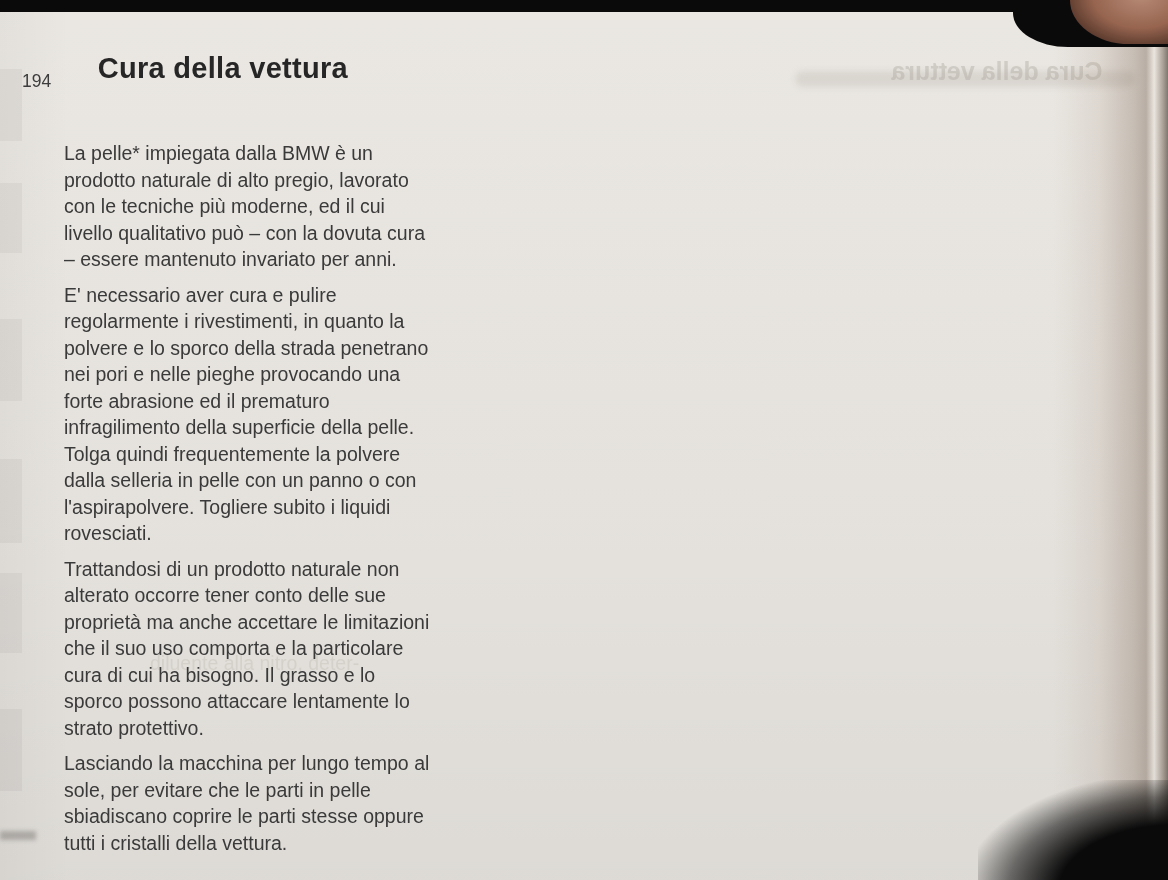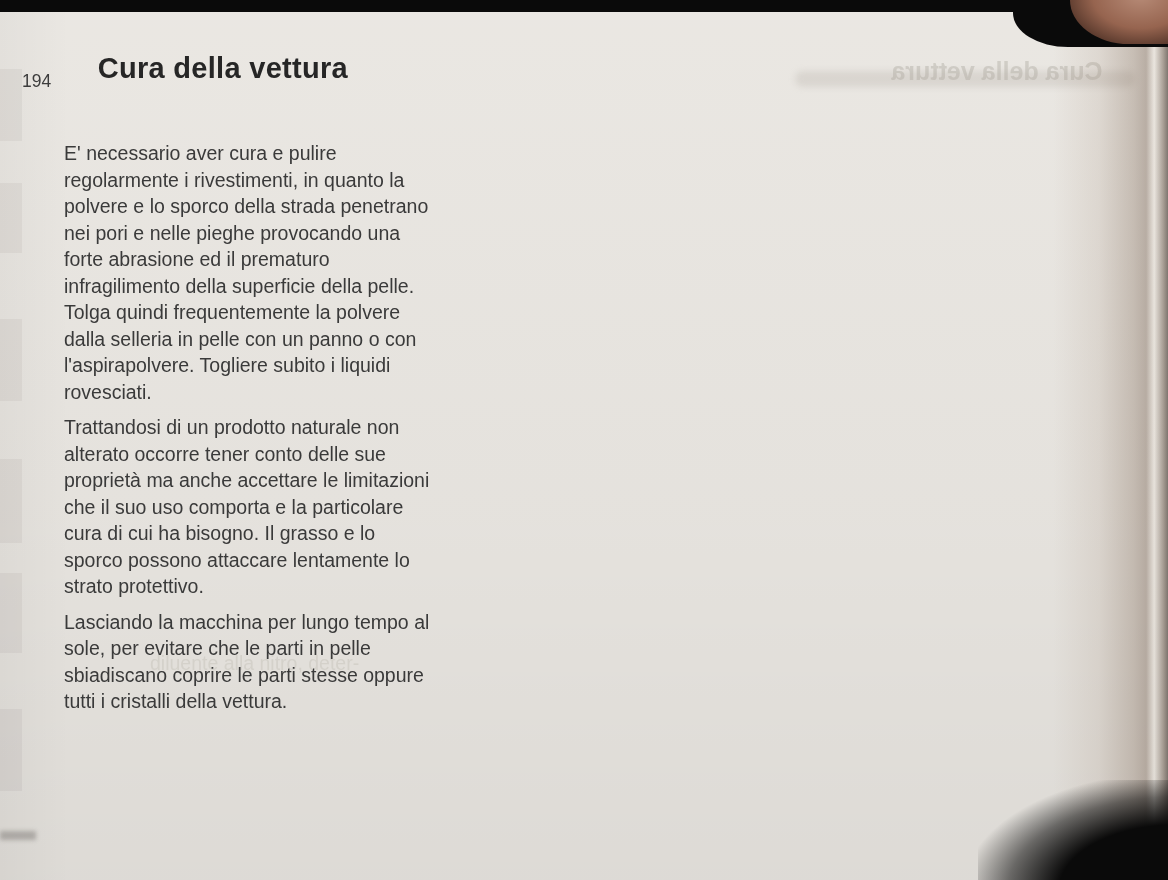--- a/index.html
+++ b/index.html
@@ -78,20 +78,21 @@
   <span class="pagenum z2">194</span>
   <span class="title z2">Cura della vettura</span>
   <span class="ghost-title">Cura della vettura</span>
   <div class="ghost-noise"></div>
 
   
   <span class="ghost-frag gf-2">diluente alla nitro, deter-</span>
 
   
   <div class="col col-left z2">
+    <p>La pelle* impiegata dalla BMW è un prodotto naturale di alto pregio, lavorato con le tecniche più moderne, ed il cui livello qualitativo può – con la dovuta cura – essere mantenuto invariato per anni.</p>
     <p>E' necessario aver cura e pulire regolarmente i rivestimenti, in quanto la polvere e lo sporco della strada penetrano nei pori e nelle pieghe provocando una forte abrasione ed il prematuro infragilimento della superficie della pelle. Tolga quindi frequentemente la polvere dalla selleria in pelle con un panno o con l'aspirapolvere. Togliere subito i liquidi rovesciati.</p>
     <p>Trattandosi di un prodotto naturale non alterato occorre tener conto delle sue proprietà ma anche accettare le limitazioni che il suo uso comporta e la particolare cura di cui ha bisogno. Il grasso e lo sporco possono attaccare lentamente lo strato protettivo.</p>
     <p>Lasciando la macchina per lungo tempo al sole, per evitare che le parti in pelle sbiadiscano coprire le parti stesse oppure tutti i cristalli della vettura.</p>
 
   </div>
 
   
   
 
   

